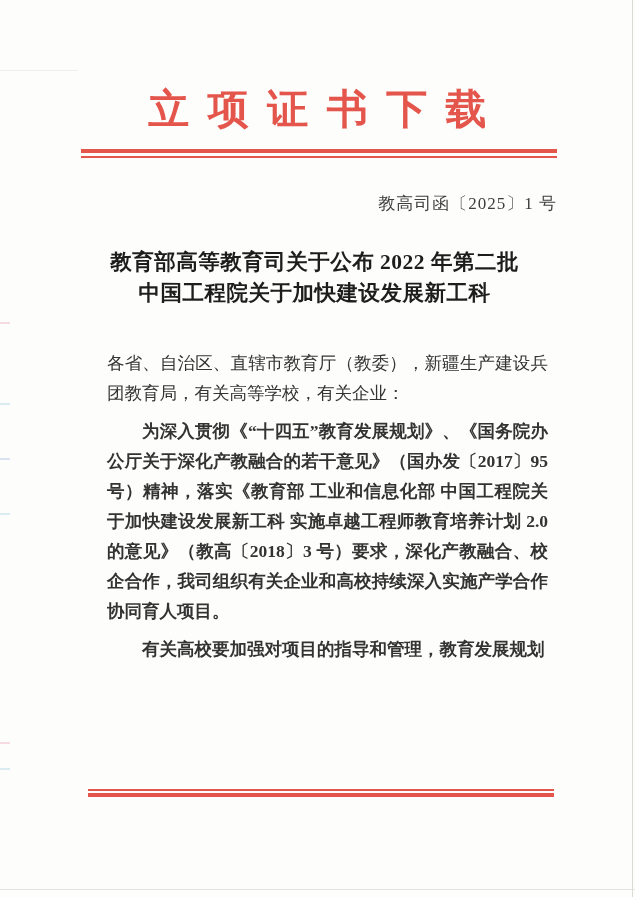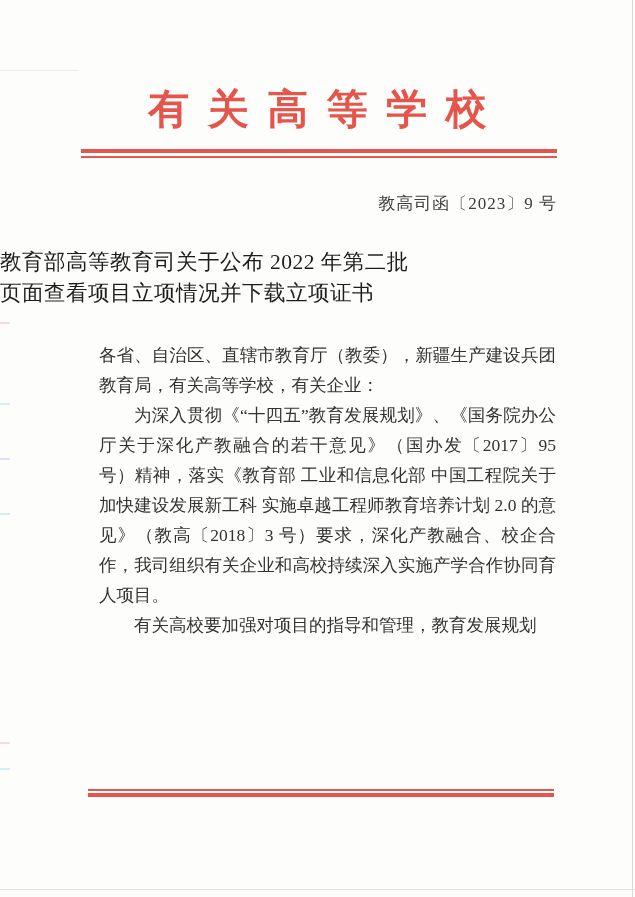--- a/index.html
+++ b/index.html
@@ -22,31 +22,31 @@
   .rule-top{position:absolute;top:149px;left:81px;width:476px;}
   .rule-top .thick{height:4px;background:var(--accent,#e4554c);}
   .rule-top .thin{height:1.5px;background:var(--accent,#e4554c);margin-top:3px;}
   .doc-number{
     position:absolute;top:192px;right:78px;
     font-size:17px;color:#3d3d3d;letter-spacing:1px;
     white-space:nowrap;
   }
   .title{
     position:absolute;top:247px;left:0;right:6px;
-    text-align:left;color:#1d1d1d;
-    font-size:21.5px;font-weight:normal;line-height:31px;
+    text-align:center;color:#1d1d1d;
+    font-size:21.5px;font-weight:bold;line-height:31px;
     letter-spacing:0.5px;
   }
   .body-text{
     position:absolute;top:340px;left:99px;width:457px;
     font-size:17.5px;line-height:30px;color:#333333;
     text-align:justify;
   }
-  .body-text p{margin:0;text-indent:0;}
-  .body-text p.indent{text-indent:2em;}
+  .body-text p{margin:8px;text-indent:0;}
+  .body-text p.indent{text-indent:2em;font-weight:bold;}
   .rule-bottom{position:absolute;top:789px;left:88px;width:466px;}
   .rule-bottom .thin{height:1.5px;background:var(--accent,#e4554c);}
   .rule-bottom .thick{height:4px;background:var(--accent,#e4554c);margin-top:2px;}
   
   .edge-right{position:absolute;top:0;bottom:0;right:2px;width:1px;background:#d9d9d6;}
   .edge-bottom{position:absolute;left:0;right:0;bottom:7px;height:1px;background:#e3e3e0;}
   .crease-topleft{position:absolute;top:70px;left:0;width:78px;height:1px;background:#efeeea;}
   .mark{position:absolute;left:0;width:10px;height:2px;opacity:.65;}
   .mark.pink{background:#f3c9d4;}
   .mark.cyan{background:#c5e4ec;}
@@ -58,32 +58,32 @@
 <div class="page">
 
   <div class="crease-topleft"></div>
   <div class="mark pink" style="top:322px"></div>
   <div class="mark cyan" style="top:403px"></div>
   <div class="mark blue" style="top:458px"></div>
   <div class="mark cyan" style="top:513px"></div>
   <div class="mark pink" style="top:742px"></div>
   <div class="mark cyan" style="top:768px"></div>
 
-  <div class="letterhead">有关高等学校</div>
+  <div class="letterhead">立项证书下载</div>
 
   <div class="rule-top">
     <div class="thick"></div>
     <div class="thin"></div>
   </div>
 
-  <div class="doc-number">教高司函〔2023〕9 号</div>
+  <div class="doc-number">教高司函〔2025〕1 号</div>
 
   <div class="title">
     <div>教育部高等教育司关于公布 2022 年第二批</div>
-    <div>页面查看项目立项情况并下载立项证书</div>
+    <div>中国工程院关于加快建设发展新工科</div>
   </div>
 
   <div class="body-text">
     <p>各省、自治区、直辖市教育厅（教委），新疆生产建设兵团教育局，有关高等学校，有关企业：</p>
     <p class="indent">为深入贯彻《“十四五”教育发展规划》、《国务院办公厅关于深化产教融合的若干意见》（国办发〔2017〕95 号）精神，落实《教育部 工业和信息化部 中国工程院关于加快建设发展新工科 实施卓越工程师教育培养计划 2.0 的意见》（教高〔2018〕3 号）要求，深化产教融合、校企合作，我司组织有关企业和高校持续深入实施产学合作协同育人项目。</p>
     <p class="indent">有关高校要加强对项目的指导和管理，教育发展规划</p>
   </div>
 
   <div class="rule-bottom">
     <div class="thin"></div>

